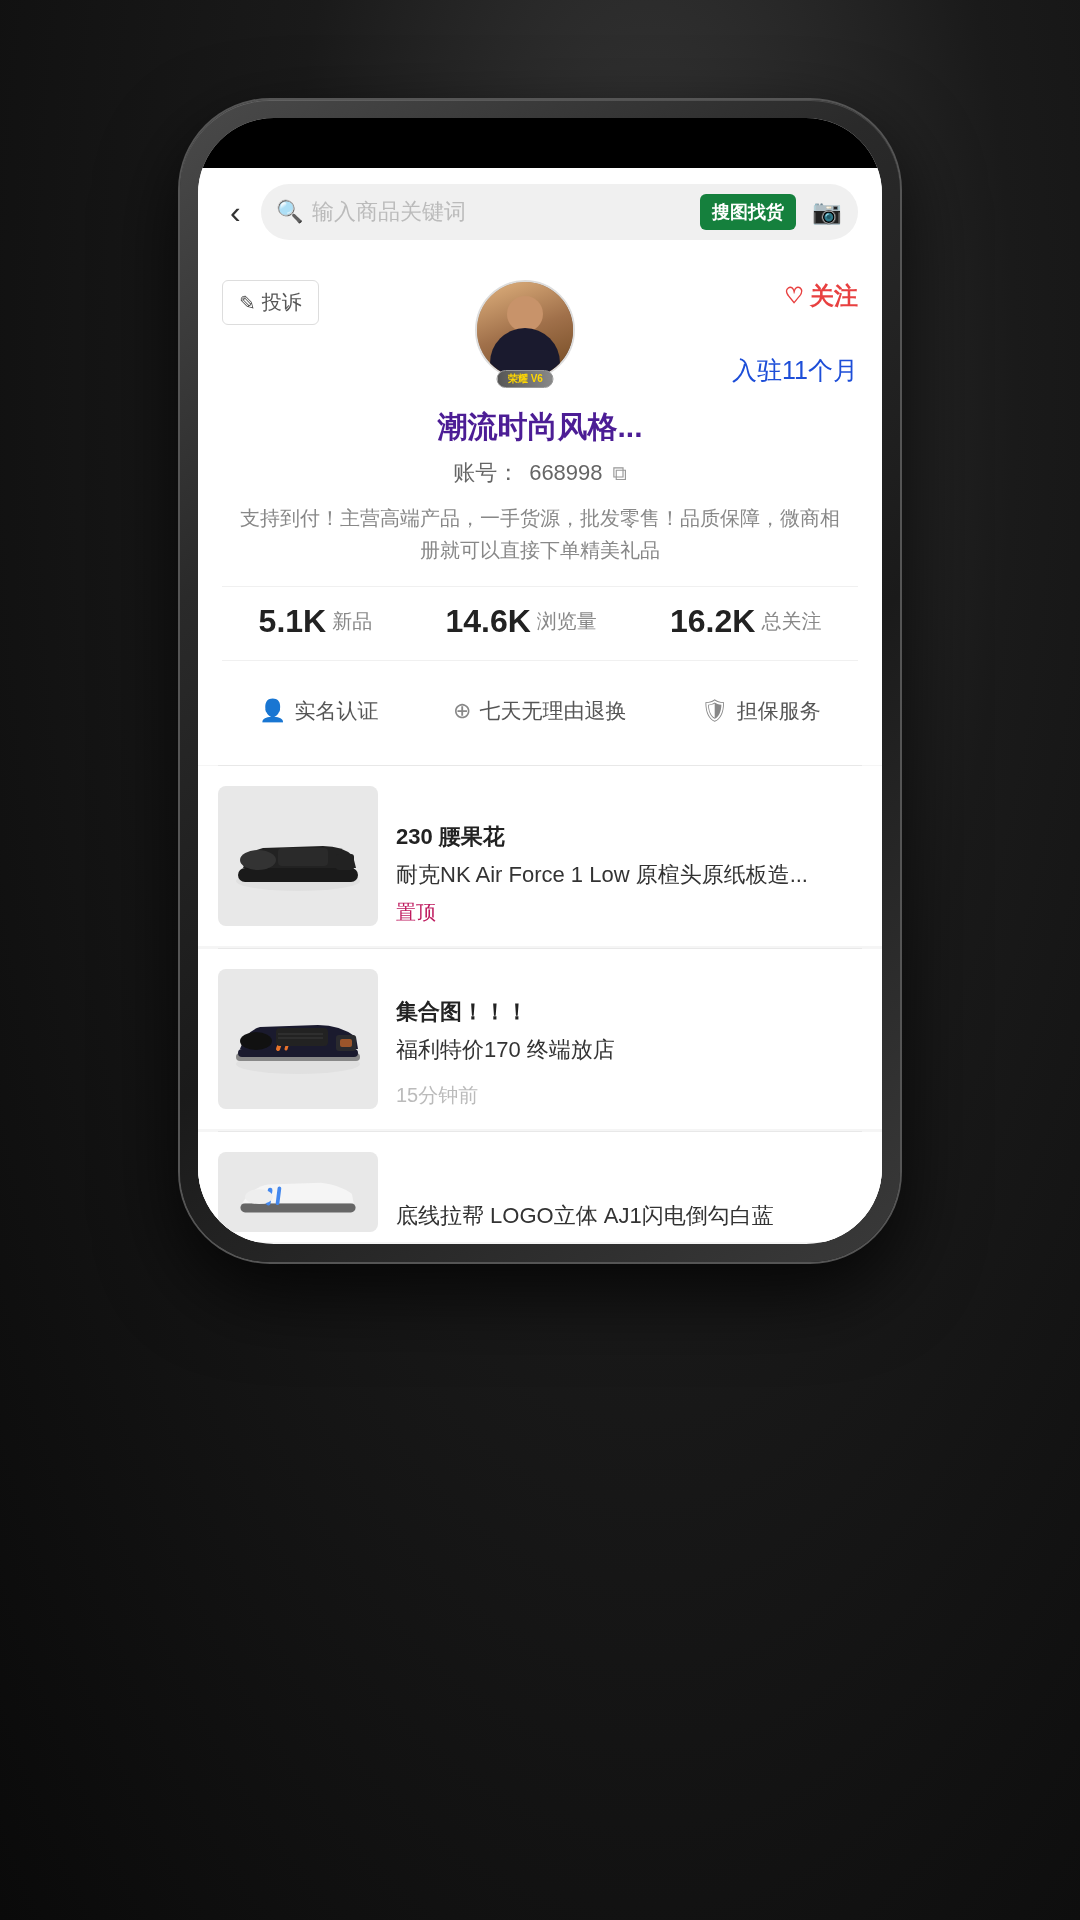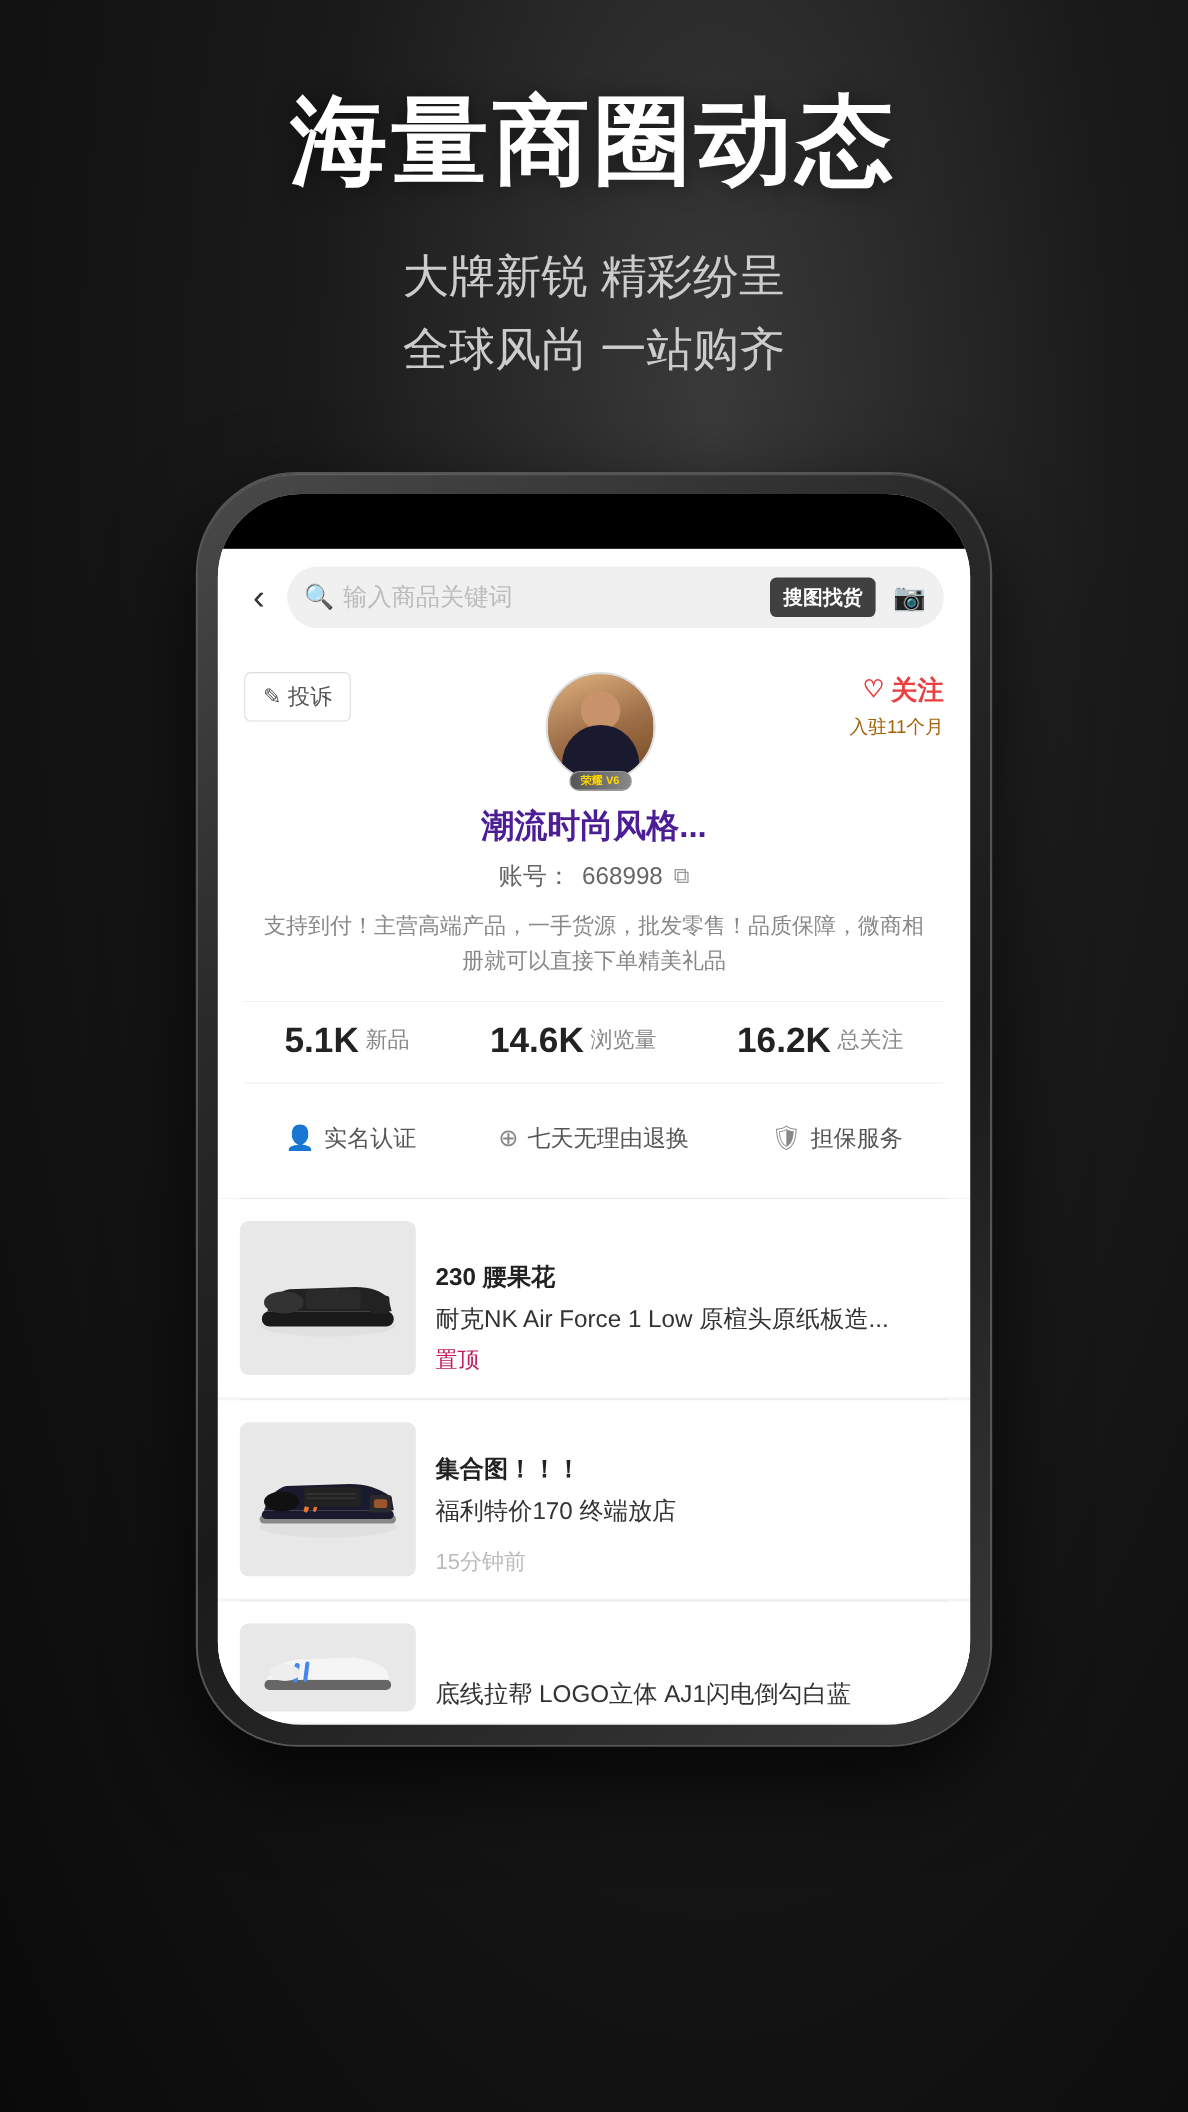--- a/index.html
+++ b/index.html
@@ -131,21 +131,21 @@
       color: #999;
     }
 
     .search-placeholder {
       font-size: 22px;
       color: #bbb;
       flex: 1;
     }
 
     .search-image-btn {
-      background: #404040;
+      background: #15803d;
       color: #fff;
       font-size: 18px;
       font-weight: bold;
       padding: 6px 12px;
       border-radius: 6px;
       display: flex;
       align-items: center;
       gap: 4px;
     }
 
@@ -264,22 +264,23 @@
       color: #e84040;
       font-size: 24px;
       font-weight: bold;
     }
 
     .follow-icon {
       font-size: 22px;
     }
 
     .join-time {
-      font-size: 17px;
-      color: #a16207;
+      font-size: 25px;
+      color: #1d4ed8;
+      margin-top: 36px;
     }
 
     
     .profile-name {
       font-size: 30px;
       font-weight: bold;
       color: #4c1d95;
       text-align: center;
       margin-top: 18px;
       margin-bottom: 10px;
@@ -430,27 +431,20 @@
       margin: 0 20px;
     }
   </style>
 </head>
 <body>
 
 <div class="bg-gradient"></div>
 
 <div class="page-content">
 
-  <div class="hero-section">
-    <div class="hero-title">海量商圈动态</div>
-    <div class="hero-subtitle">
-      <div>大牌新锐 精彩纷呈</div>
-      <div>全球风尚 一站购齐</div>
-    </div>
-  </div>
 
   <div class="phone-container">
     <div class="phone-frame">
       <div class="phone-screen">
 
         <div class="notch-bar">
           <div class="notch"></div>
         </div>
 
         <div class="search-bar">

